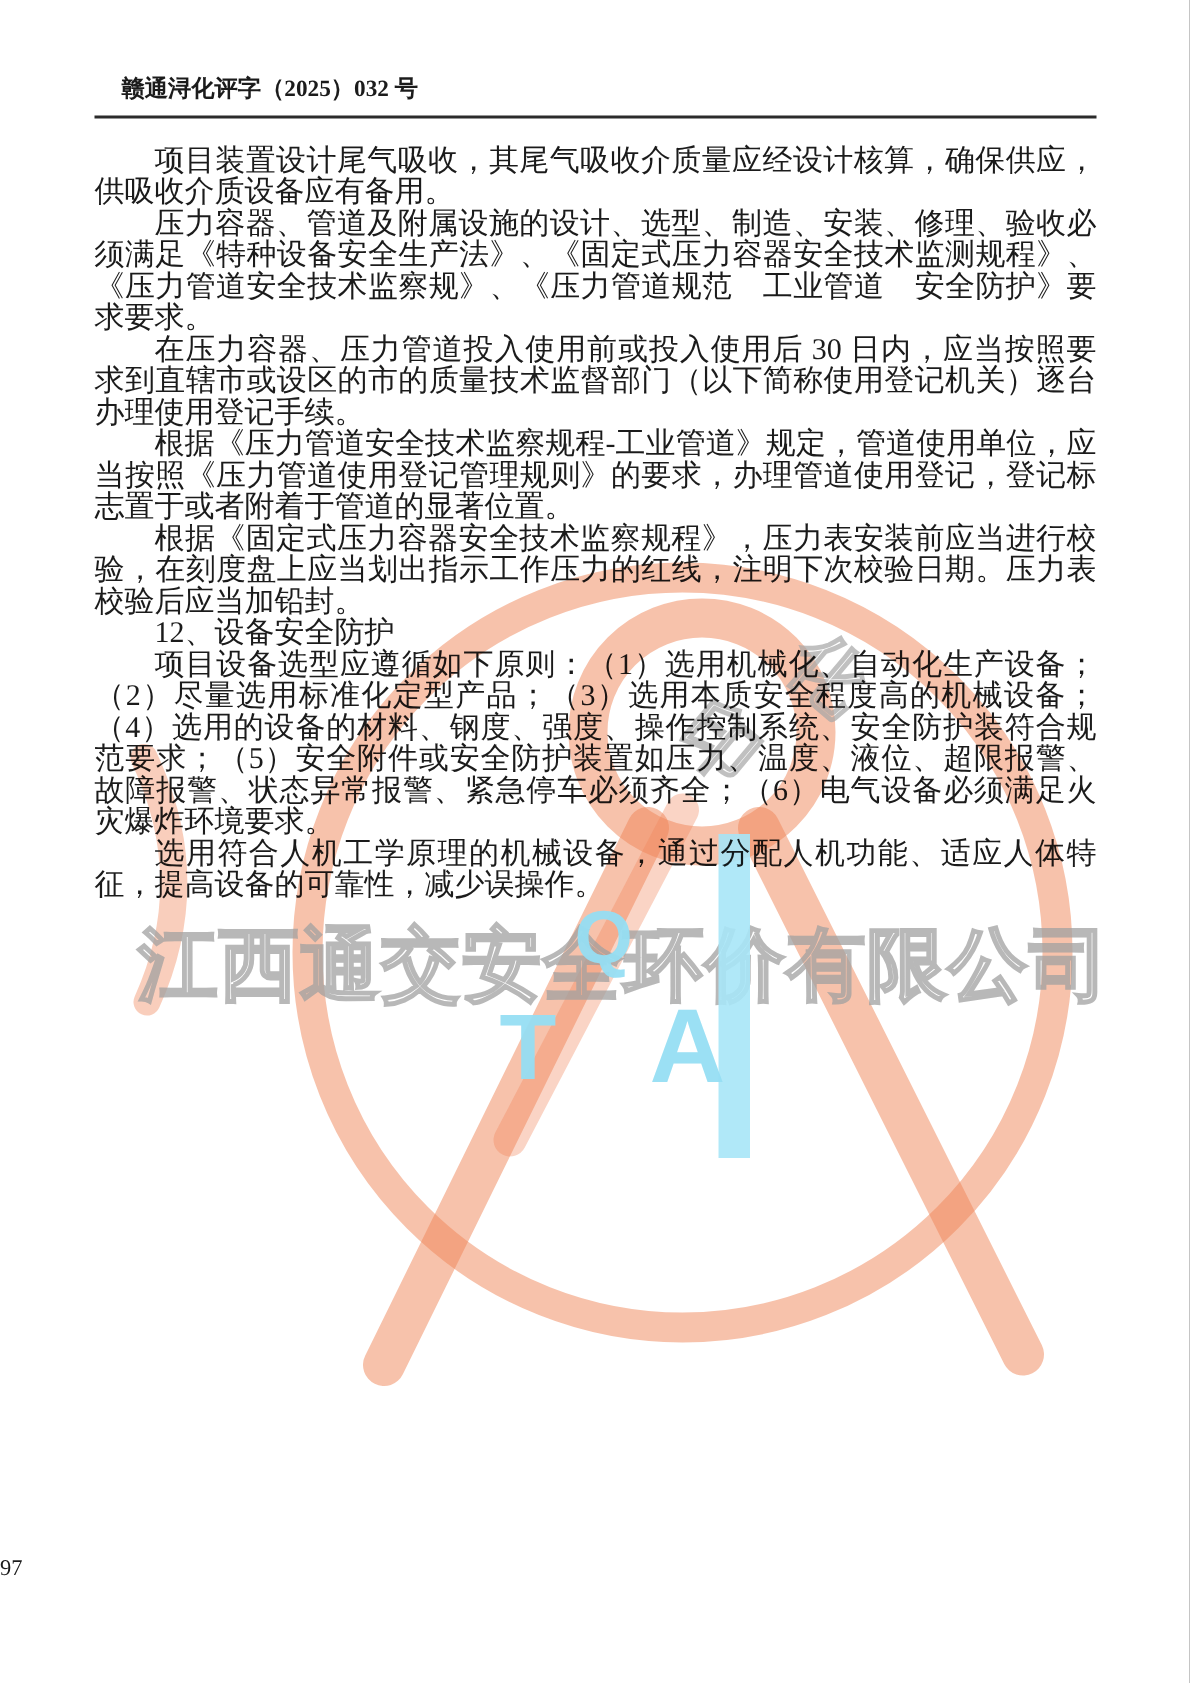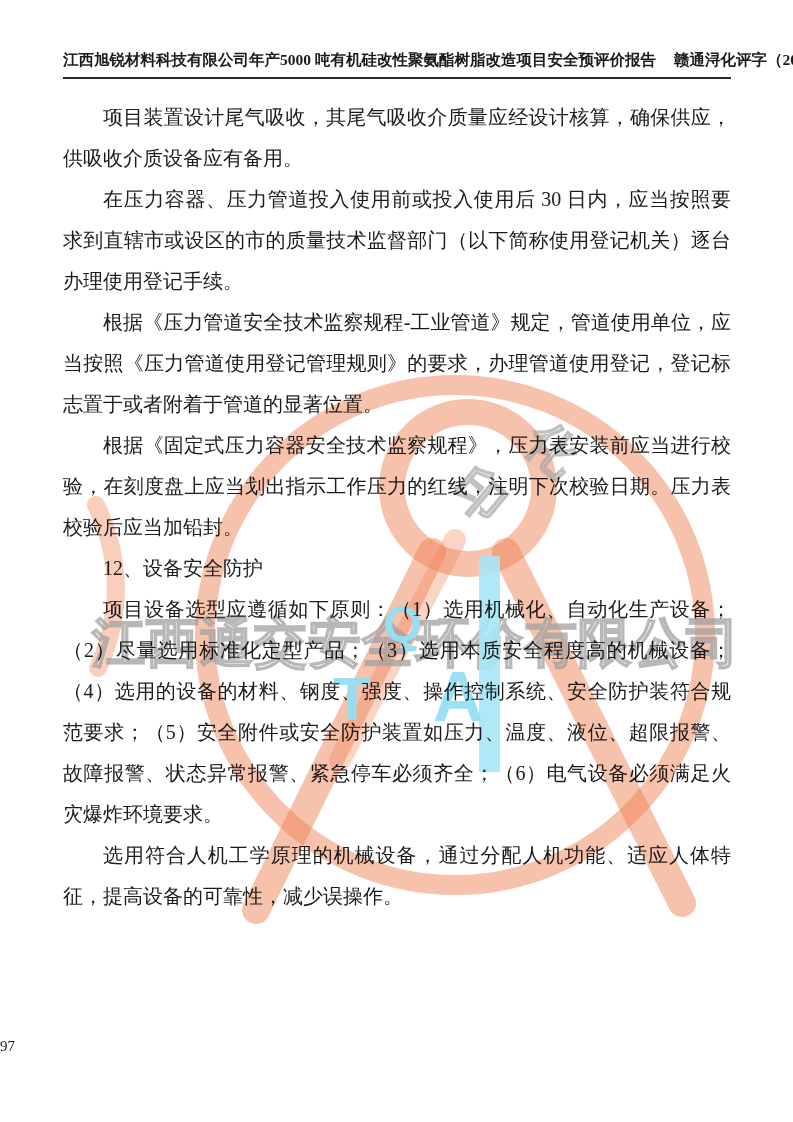--- a/index.html
+++ b/index.html
@@ -10,21 +10,21 @@
   }
   .header{
     position:absolute;left:63px;top:50px;width:668px;
     display:flex;justify-content:space-between;align-items:flex-end;
     font-weight:bold;font-size:15.5px;line-height:20px;
     padding-bottom:7px;border-bottom:2px solid #2b2b2b;white-space:nowrap;
   }
   .header .doc-no{margin-left:18px;}
   .content{
     position:absolute;left:63px;top:97px;width:668px;
-    font-size:20px;line-height:41px;text-align:justify;
+    font-size:20px;line-height:21px;text-align:justify;
   }
   .content p{margin:0;text-indent:2em;}
   .footer{
     position:absolute;left:0;top:1038px;width:100%;
     text-align:left;font-size:15px;
   }
   
   .wm-layer{
     position:absolute;left:0;top:0;width:793px;height:1122px;
     pointer-events:none;mix-blend-mode:multiply;
@@ -53,26 +53,26 @@
     left:479px;top:556px;width:21px;height:216px;
     background:rgba(167,229,247,0.9);
   }
 </style>
 </head>
 <body>
 
 <div class="page">
 
   <div class="header">
-    <span>江西旭锐材料科技有限公司年产5000 吨有机硅改性聚氨酯树脂改造项目安全预评价报告</span>
     <span class="doc-no">赣通浔化评字（2025）032 号</span>
   </div>
 
   <div class="content">
       <p>项目装置设计尾气吸收，其尾气吸收介质量应经设计核算，确保供应，供吸收介质设备应有备用。</p>
+      <p>压力容器、管道及附属设施的设计、选型、制造、安装、修理、验收必须满足《特种设备安全生产法》、《固定式压力容器安全技术监测规程》、《压力管道安全技术监察规》、《压力管道规范　工业管道　安全防护》要求要求。</p>
       <p>在压力容器、压力管道投入使用前或投入使用后 30 日内，应当按照要求到直辖市或设区的市的质量技术监督部门（以下简称使用登记机关）逐台办理使用登记手续。</p>
       <p>根据《压力管道安全技术监察规程-工业管道》规定，管道使用单位，应当按照《压力管道使用登记管理规则》的要求，办理管道使用登记，登记标志置于或者附着于管道的显著位置。</p>
       <p>根据《固定式压力容器安全技术监察规程》，压力表安装前应当进行校验，在刻度盘上应当划出指示工作压力的红线，注明下次校验日期。压力表校验后应当加铅封。</p>
       <p>12、设备安全防护</p>
       <p>项目设备选型应遵循如下原则：（1）选用机械化、自动化生产设备；（2）尽量选用标准化定型产品；（3）选用本质安全程度高的机械设备；（4）选用的设备的材料、钢度、强度、操作控制系统、安全防护装符合规范要求；（5）安全附件或安全防护装置如压力、温度、液位、超限报警、故障报警、状态异常报警、紧急停车必须齐全；（6）电气设备必须满足火灾爆炸环境要求。</p>
       <p>选用符合人机工学原理的机械设备，通过分配人机功能、适应人体特征，提高设备的可靠性，减少误操作。</p>
     </div>
 
   <div class="wm-layer">
     <svg width="793" height="1122" viewBox="0 0 793 1122">

